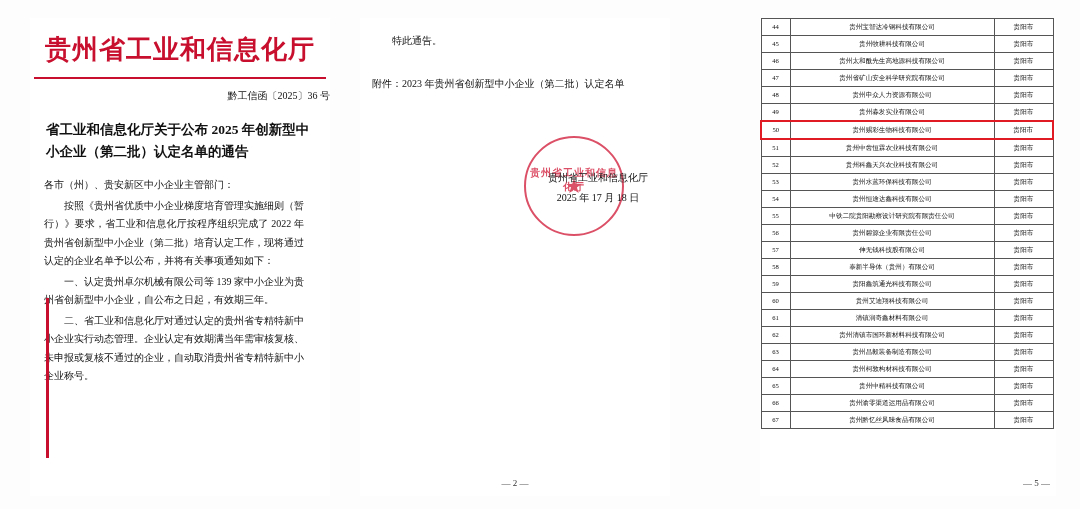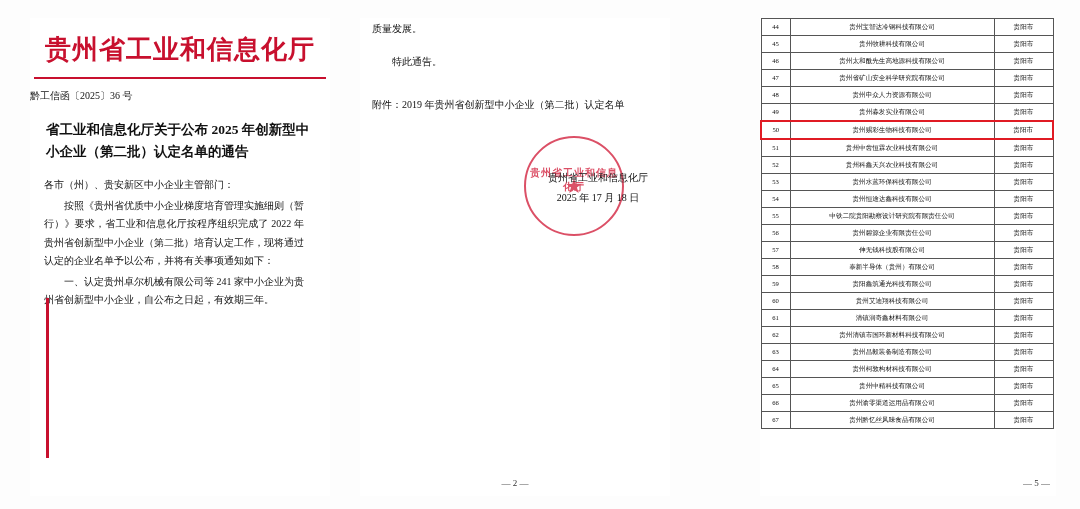--- a/index.html
+++ b/index.html
@@ -4,21 +4,21 @@
 <style>
   html,body{margin:0;padding:0;background:#ffffff;}
   body{width:1080px;height:509px;overflow:hidden;font-family:"Liberation Serif",serif;color:#111;}
   .page{position:relative;width:1080px;height:509px;background:#fdfdfd;}
 
   
   .doc1{position:absolute;left:30px;top:18px;width:300px;height:478px;background:#ffffff;}
   .doc1-header{color:#c8102e;font-family:"Liberation Serif",serif;font-weight:bold;font-size:26px;
     letter-spacing:1px;text-align:center;padding-top:14px;white-space:nowrap;}
   .doc1-rule{height:2px;background:#c8102e;margin:10px 4px 0 4px;}
-  .doc1-docnum{text-align:left;font-size:10px;margin-top:10px;color:#111;}
+  .doc1-docnum{text-align:right;font-size:10px;margin-top:10px;color:#111;}
   .doc1-title{margin:16px 16px 0 16px;font-size:13.5px;font-weight:bold;line-height:1.6;}
   .doc1-body{margin:14px 14px 0 14px;font-size:10px;line-height:1.85;text-align:justify;}
   .doc1-body p{margin:0 12px 2px 0;text-indent:2em;}
   .doc1-body p.noindent{text-indent:0;}
   .doc1 .sideline{position:absolute;left:16px;top:280px;width:3px;height:160px;background:#c8102e;}
 
   
   .doc2{position:absolute;left:360px;top:18px;width:310px;height:478px;background:#ffffff;}
   .doc2 .line{font-size:10px;line-height:2.1;margin-left:12px;}
   .doc2 .indent{text-indent:2em;margin-top:12px;}
@@ -49,29 +49,29 @@
 <div class="page">
 
   <div class="doc1">
     <div class="doc1-header">贵州省工业和信息化厅</div>
     <div class="doc1-rule"></div>
     <div class="doc1-docnum">黔工信函〔2025〕36 号</div>
     <div class="doc1-title">省工业和信息化厅关于公布 2025 年创新型中小企业（第二批）认定名单的通告</div>
     <div class="doc1-body">
       <p class="noindent">各市（州）、贵安新区中小企业主管部门：</p>
       <p>按照《贵州省优质中小企业梯度培育管理实施细则（暂行）》要求，省工业和信息化厅按程序组织完成了 2022 年贵州省创新型中小企业（第二批）培育认定工作，现将通过认定的企业名单予以公布，并将有关事项通知如下：</p>
-      <p>一、认定贵州卓尔机械有限公司等 241 家中小企业为贵州省创新型中小企业，自公布之日起，有效期三年。</p>
+      <p>一、认定贵州卓尔机械有限公司等 139 家中小企业为贵州省创新型中小企业，自公布之日起，有效期三年。</p>
+      <p>二、省工业和信息化厅对通过认定的贵州省专精特新中小企业实行动态管理。企业认定有效期满当年需审核复核、未申报或复核不通过的企业，自动取消贵州省专精特新中小企业称号。</p>
     </div>
     <div class="sideline"></div>
   </div>
 
   <div class="doc2">
-    <div class="line">质量发展。</div>
     <div class="line indent">特此通告。</div>
-    <div class="attach">附件：2019 年贵州省创新型中小企业（第二批）认定名单</div>
+    <div class="attach">附件：2023 年贵州省创新型中小企业（第二批）认定名单</div>
 
     <div class="seal">
       <div class="seal-text">贵州省工业和信息化厅</div>
       <div class="star">★</div>
     </div>
 
     <div class="sign">
       <div>贵州省工业和信息化厅</div>
       <div>2025 年 17 月 18 日</div>
     </div>

